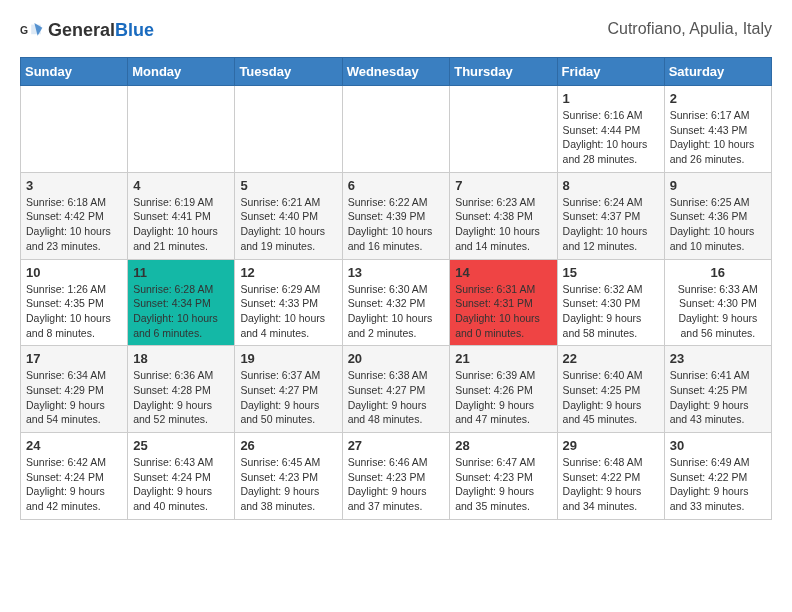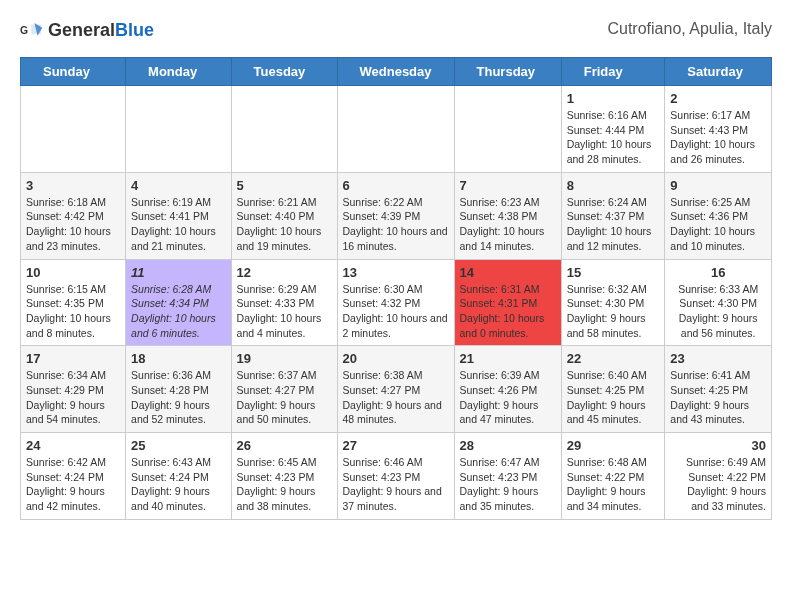--- a/index.html
+++ b/index.html
@@ -39,21 +39,21 @@
     }
     .calendar {
       width: 100%;
       border-collapse: collapse;
       border: 1px solid #ccc;
     }
     .calendar th {
       background-color: #3a7fc1;
       color: #fff;
       text-align: left;
-      padding: 6px 22px;
+      padding: 6px 4px;
       font-size: 13px;
       border: 1px solid #2e6aa5;
     }
     .calendar td {
       vertical-align: top;
       padding: 5px 5px;
       border: 1px solid #ccc;
       font-size: 10.5px;
       color: #333;
       width: 108px;
@@ -172,25 +172,25 @@
         <td style="background: rgb(245, 245, 245);">
           <span class="day-number">9</span>
           <div class="day-info" style="white-space: pre-line;">Sunrise: 6:25 AM
 Sunset: 4:36 PM
 Daylight: 10 hours and 10 minutes.</div>
         </td>
       </tr>
       <tr>
         <td style="background: rgb(255, 255, 255);">
           <span class="day-number">10</span>
-          <div class="day-info" style="white-space: pre-line;">Sunrise: 6:15 AM
+          <div class="day-info" style="white-space: pre-line;">Sunrise: 1:26 AM
 Sunset: 4:35 PM
 Daylight: 10 hours and 8 minutes.</div>
         </td>
-        <td style="background: #c4b5fd; font-style: italic;">
+        <td style="background: #14b8a6;">
           <span class="day-number">11</span>
           <div class="day-info" style="white-space: pre-line;">Sunrise: 6:28 AM
 Sunset: 4:34 PM
 Daylight: 10 hours and 6 minutes.</div>
         </td>
         <td style="background: rgb(255, 255, 255);">
           <span class="day-number">12</span>
           <div class="day-info" style="white-space: pre-line;">Sunrise: 6:29 AM
 Sunset: 4:33 PM
 Daylight: 10 hours and 4 minutes.</div>
@@ -294,21 +294,21 @@
           <div class="day-info" style="white-space: pre-line;">Sunrise: 6:47 AM
 Sunset: 4:23 PM
 Daylight: 9 hours and 35 minutes.</div>
         </td>
         <td style="background: rgb(255, 255, 255);">
           <span class="day-number">29</span>
           <div class="day-info" style="white-space: pre-line;">Sunrise: 6:48 AM
 Sunset: 4:22 PM
 Daylight: 9 hours and 34 minutes.</div>
         </td>
-        <td style="background: rgb(255, 255, 255); text-align: right;">
+        <td style="background: rgb(255, 255, 255);">
           <span class="day-number">30</span>
           <div class="day-info" style="white-space: pre-line;">Sunrise: 6:49 AM
 Sunset: 4:22 PM
 Daylight: 9 hours and 33 minutes.</div>
         </td>
       </tr>
     </tbody>
 </table>
 
 </body></html>

